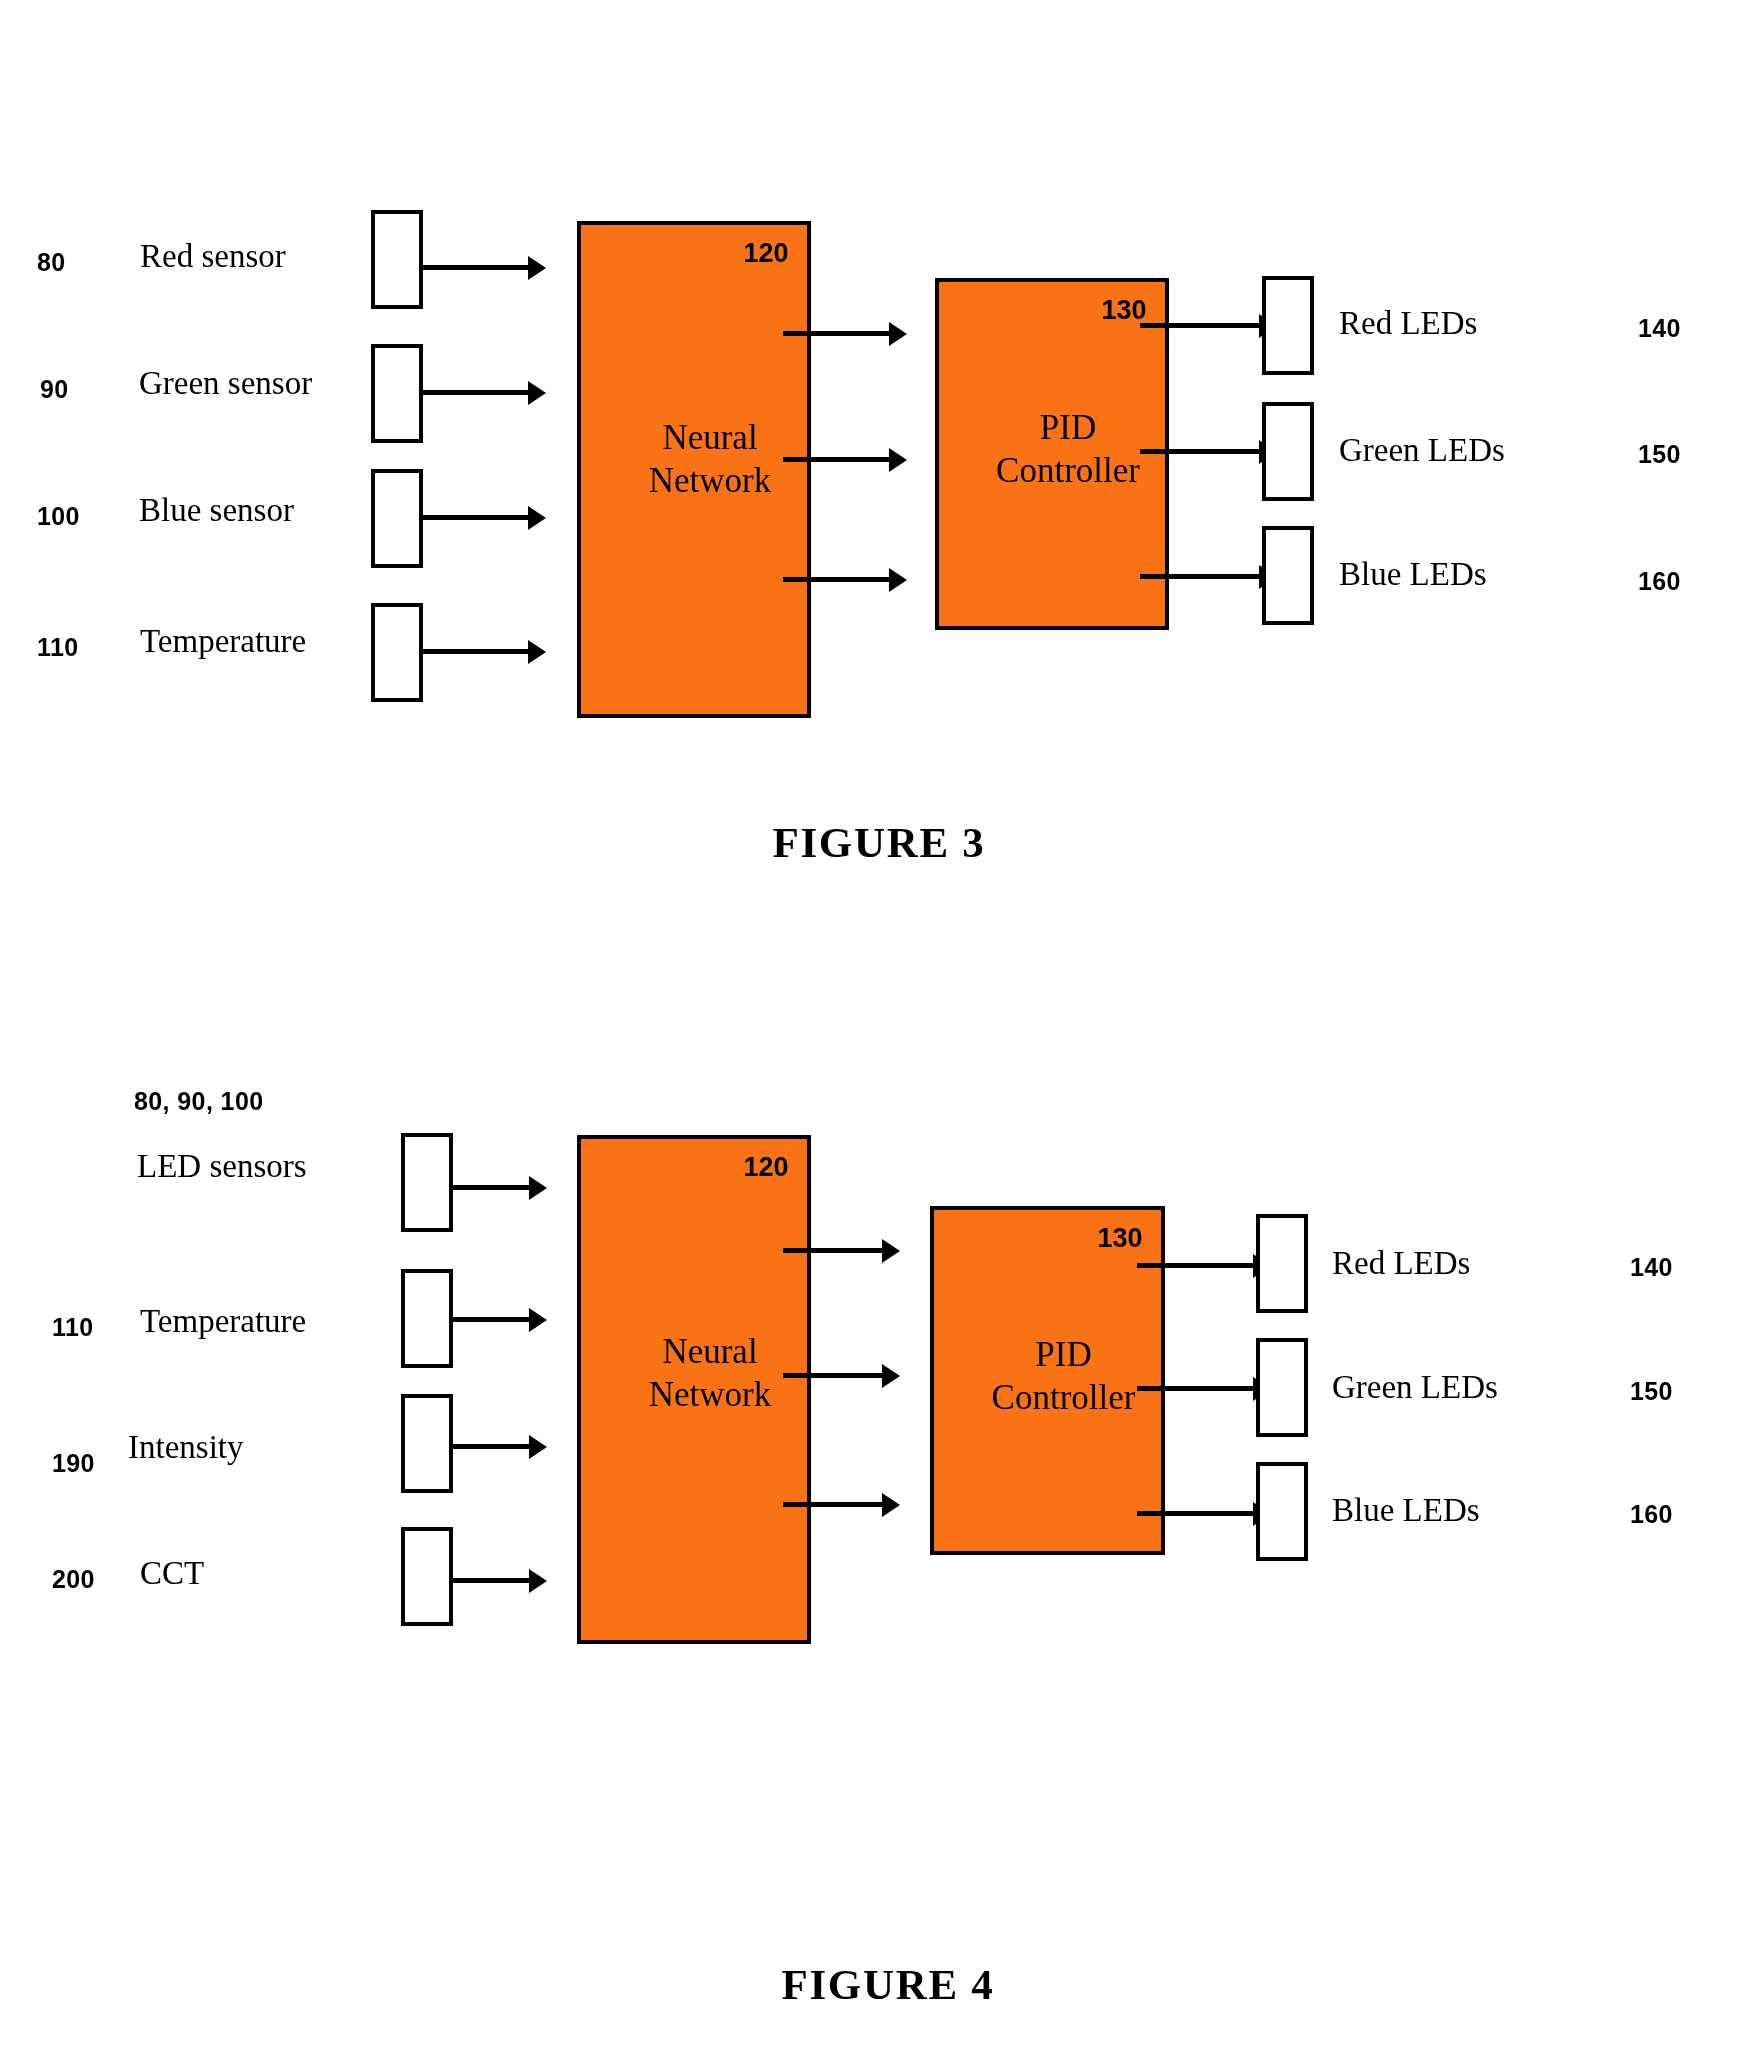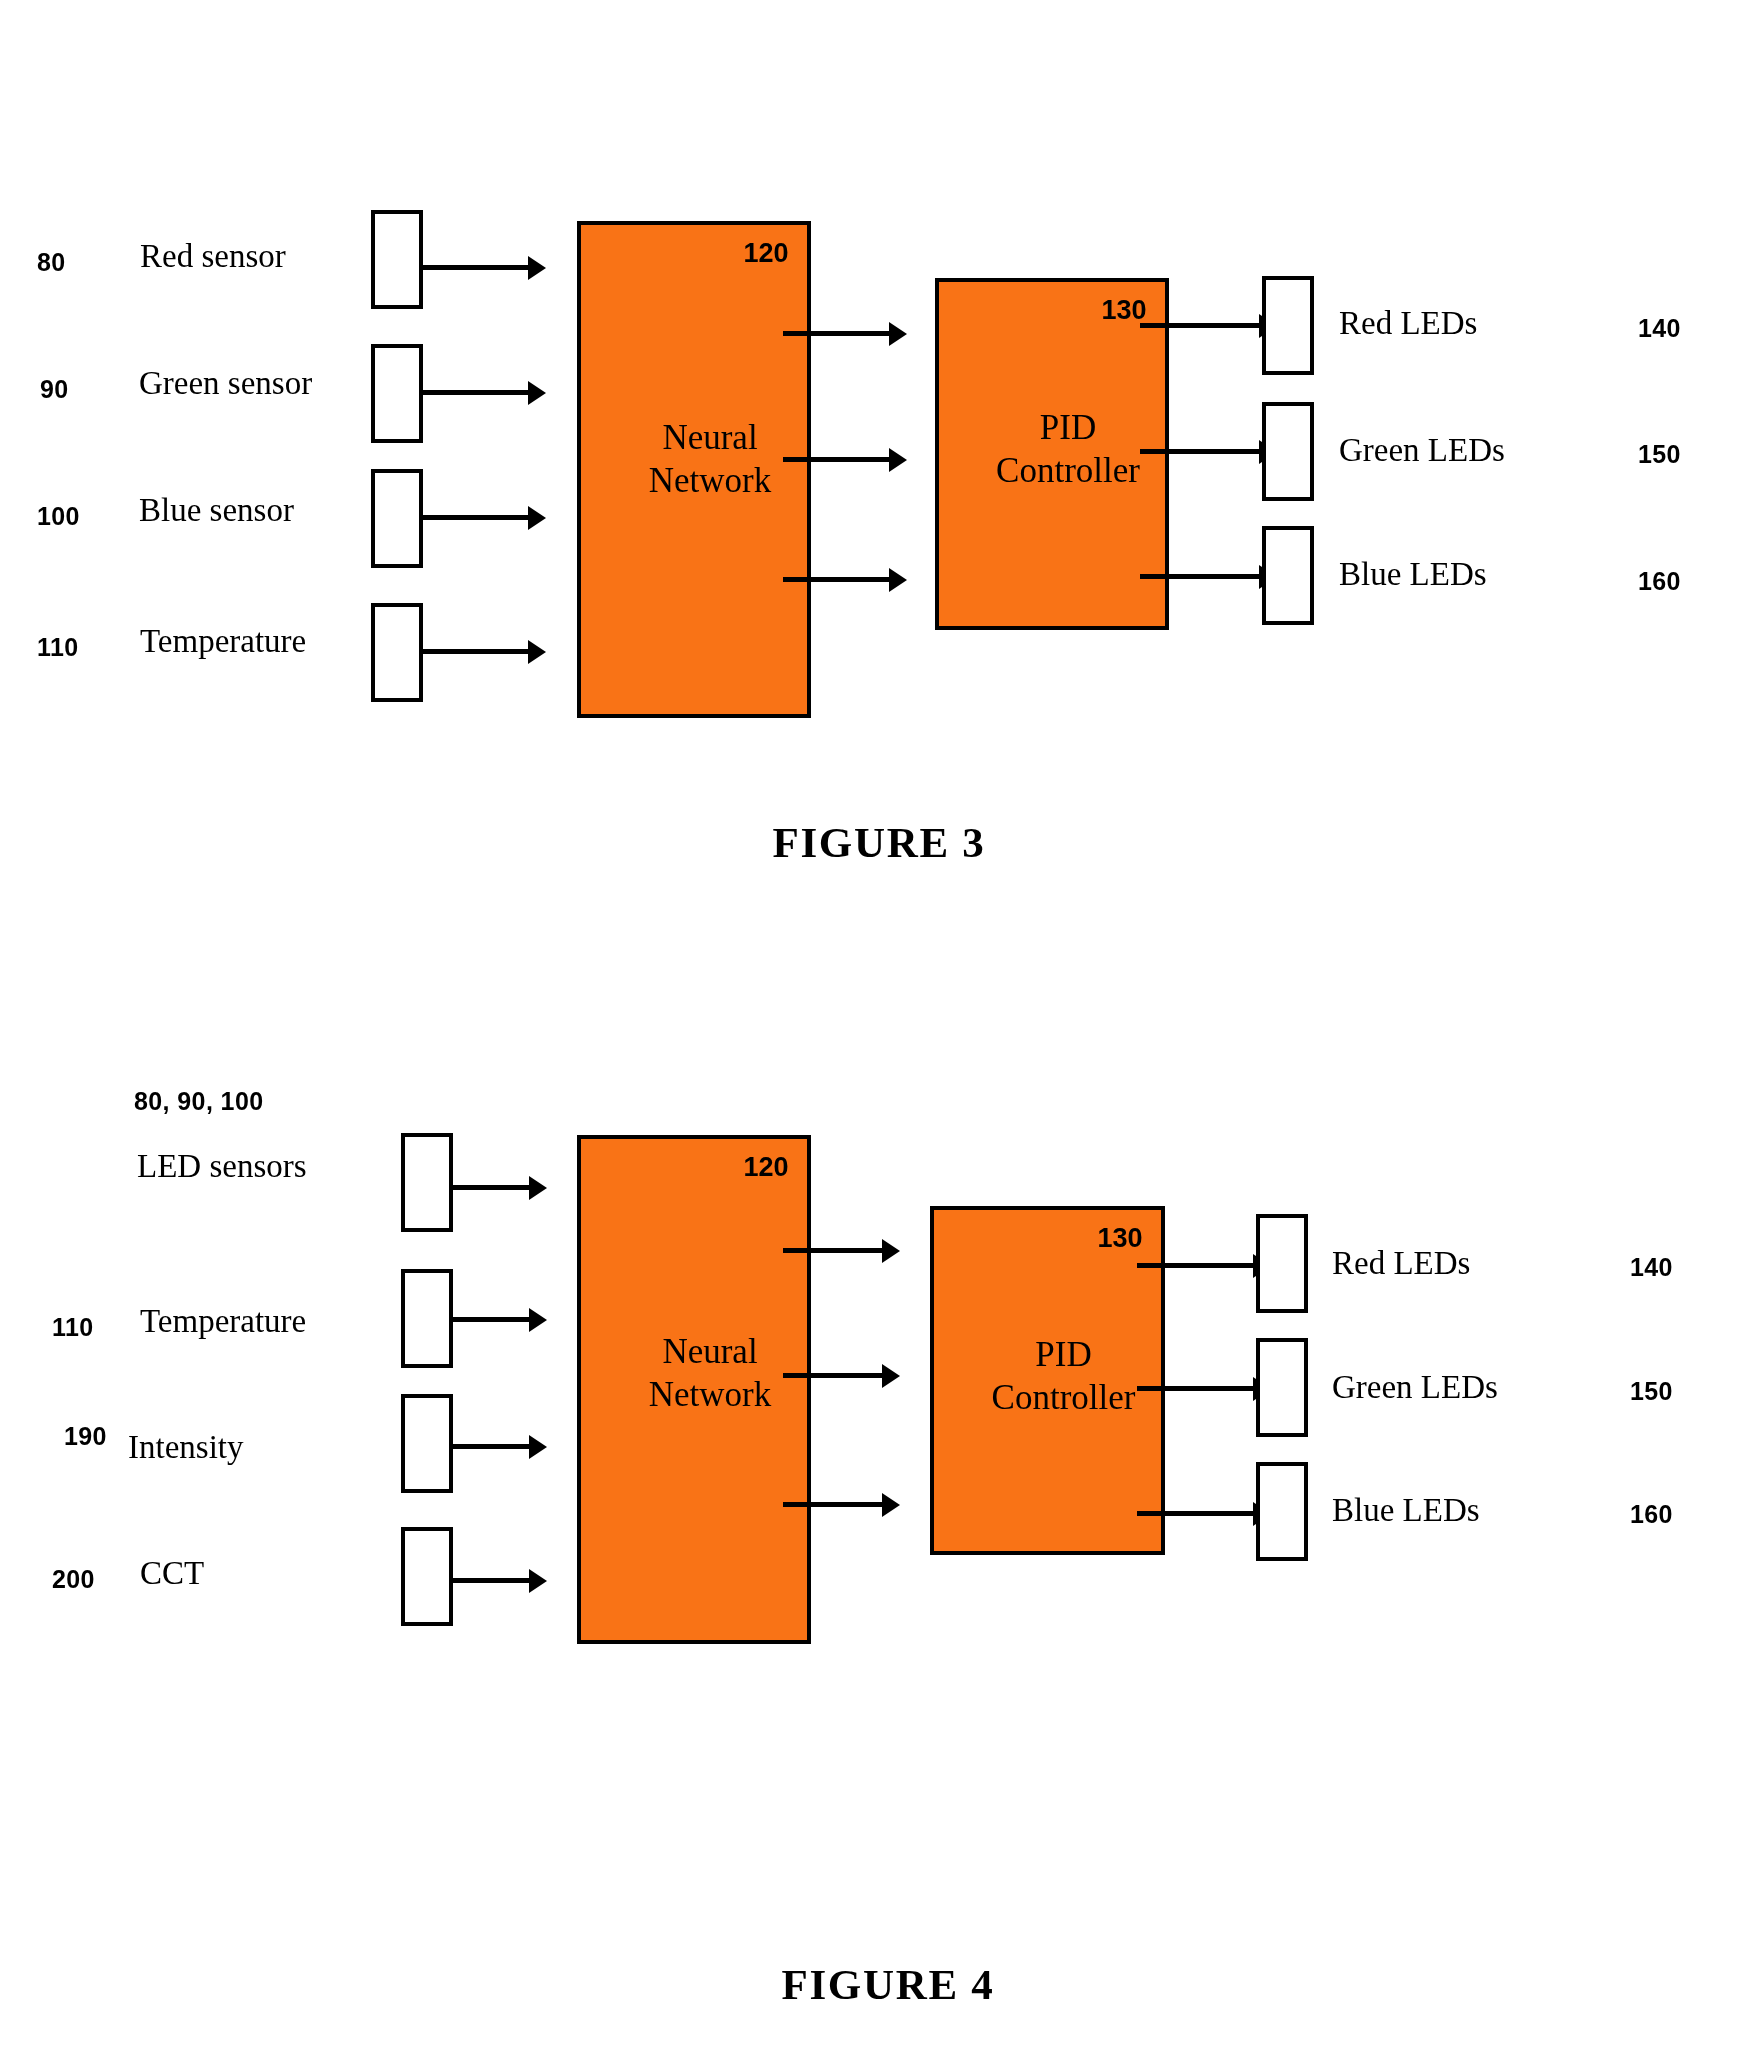--- a/index.html
+++ b/index.html
@@ -165,21 +165,21 @@
     <div class="ref" style="left:1638px; top:442px;">150</div>
     <div class="ref" style="left:1638px; top:569px;">160</div>
 
     <div class="figcaption" style="top:818px;">FIGURE 3</div>
   </div>
 
   <div class="figure" style="top:918px;height:1150px;">
 
     <div class="ref" style="left:134px; top:171px;">80, 90, 100</div>
     <div class="ref" style="left:52px; top:397px;">110</div>
-    <div class="ref" style="left:52px; top:506px;margin-left:12px;">190</div>
+    <div class="ref" style="left:52px; top:533px;">190</div>
     <div class="ref" style="left:52px; top:649px;">200</div>
 
     <div class="label" style="left:137px; top:232px;">LED sensors</div>
     <div class="label" style="left:140px; top:387px;">Temperature</div>
     <div class="label" style="left:128px; top:513px;">Intensity</div>
     <div class="label" style="left:140px; top:639px;">CCT</div>
 
     <div class="port" style="left:401px; top:215px; width:52px; height:99px;"></div>
     <div class="port" style="left:401px; top:351px; width:52px; height:99px;"></div>
     <div class="port" style="left:401px; top:476px; width:52px; height:99px;"></div>

